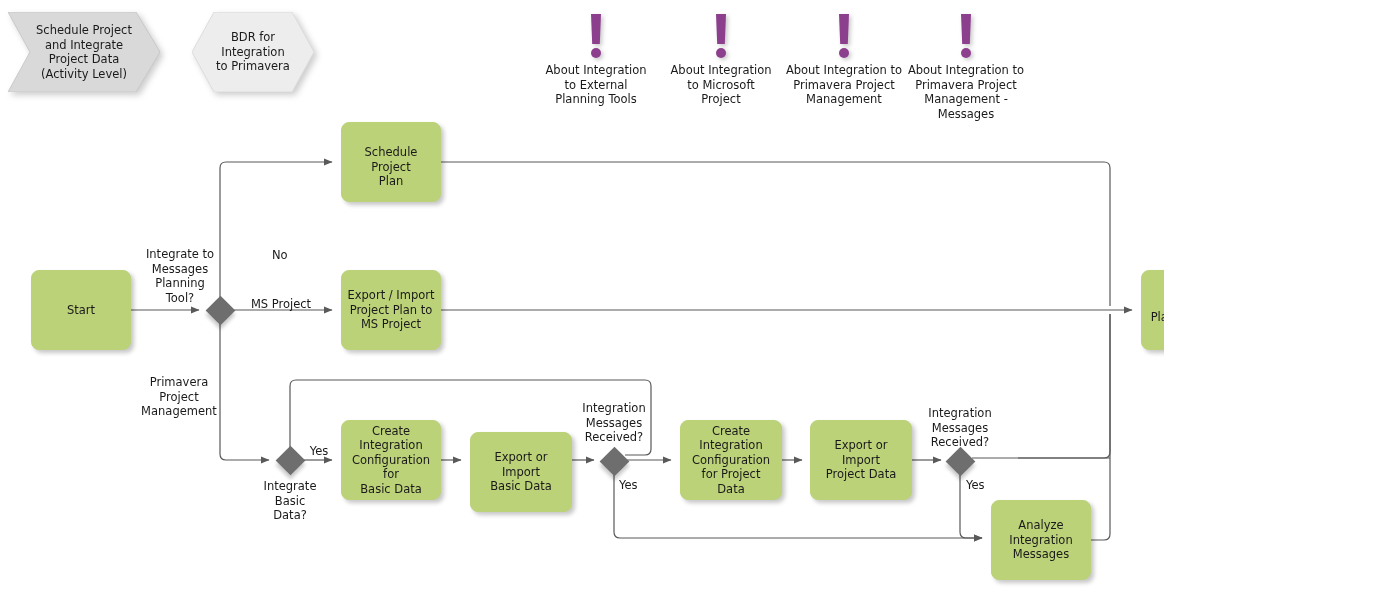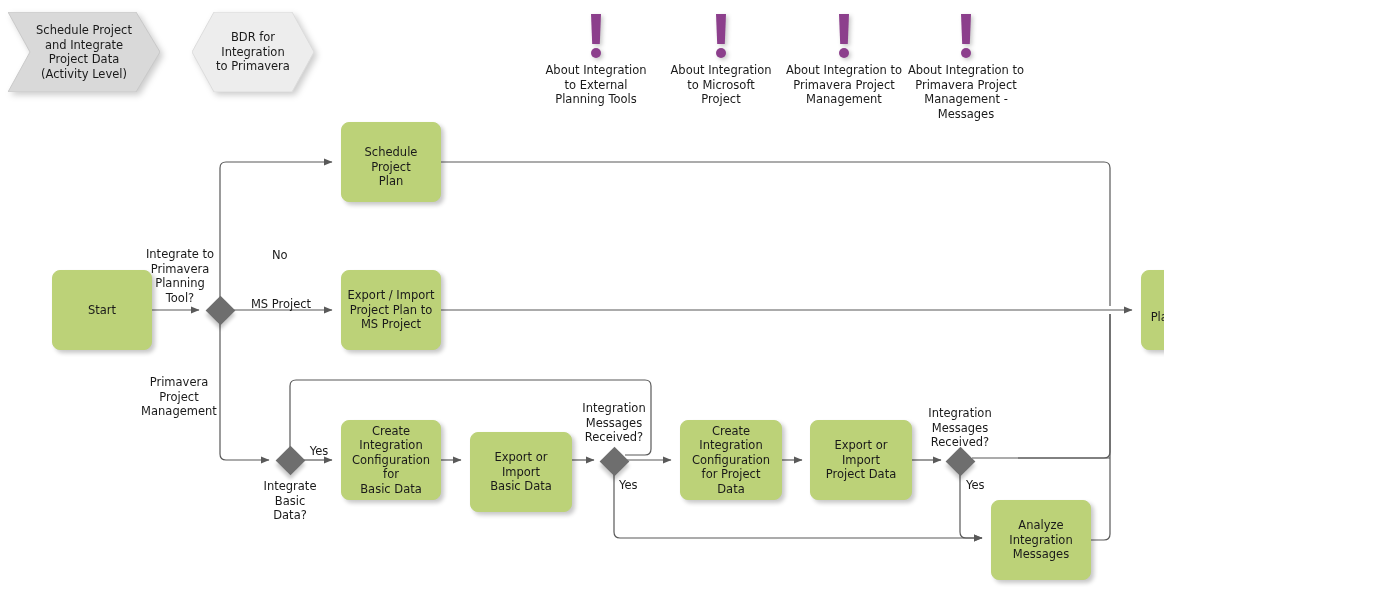--- a/index.html
+++ b/index.html
@@ -202,21 +202,21 @@
     <div class="bang">
       <div class="stem"></div>
         <div class="dot"></div>
     </div>
     <span class="cap" style="white-space: pre-line;">About Integration to
 Primavera Project
 Management -
 Messages</span>
   </div>
 
-  <div class="task" style="left:31px;top:270px;width:100px;height:80px;margin-left:21px;">
+  <div class="task" style="left:31px;top:270px;width:100px;height:80px;">
     <span class="lbl">Start</span>
   </div>
 
   <div class="task tophalf" style="left:341px;top:122px;width:100px;height:80px;">
     <span class="lbl" style="white-space: pre-line;">Schedule Project
 Plan</span>
   </div>
 
   <div class="task" style="left:341px;top:270px;width:100px;height:80px;">
     <span class="lbl" style="white-space: pre-line;">Export / Import
@@ -261,21 +261,21 @@
 Planning Data</span>
   </div>
 
 
   <div class="gw" style="left:209.5px;top:299.5px;"></div>
   <div class="gw" style="left:279.5px;top:449.5px;"></div>
   <div class="gw" style="left:603.5px;top:450.5px;"></div>
   <div class="gw" style="left:949.5px;top:450.5px;"></div>
 
   <div class="elbl" style="left: 139px; top: 247px; width: 82px; white-space: pre-line;">Integrate to
-Primavera
+Messages
 Planning
 Tool?</div>
 
   <div class="elbl" style="left: 248px; top: 479px; width: 84px; white-space: pre-line; text-align: center;">Integrate
 Basic
 Data?</div>
 
   <div class="elbl" style="left: 568px; top: 401px; width: 92px; white-space: pre-line;">Integration
 Messages
 Received?</div>

